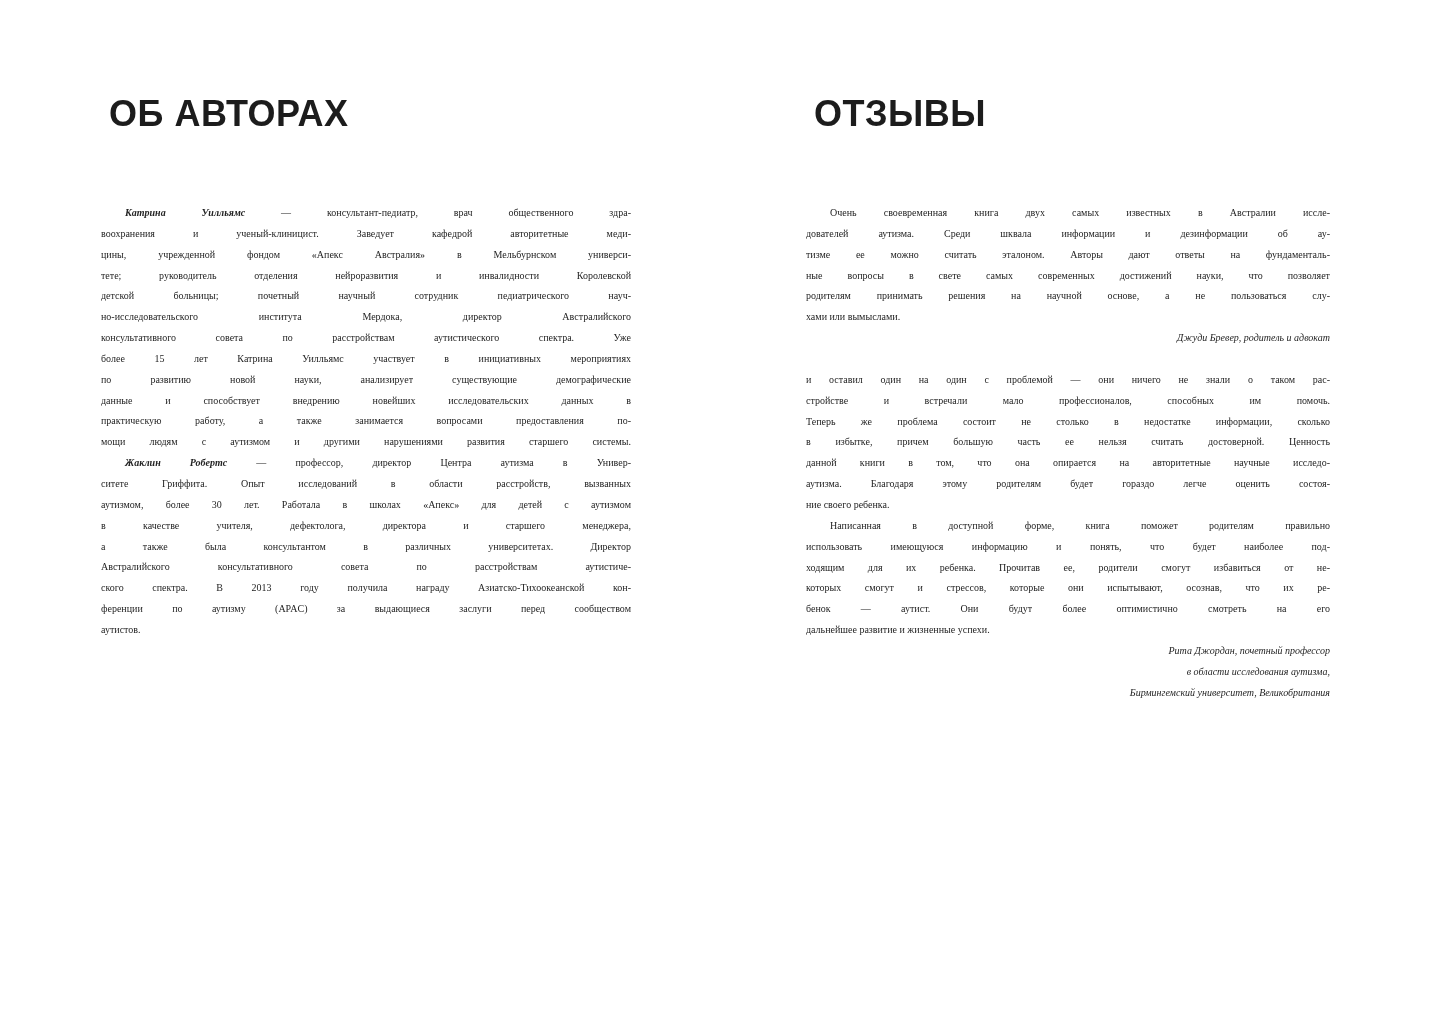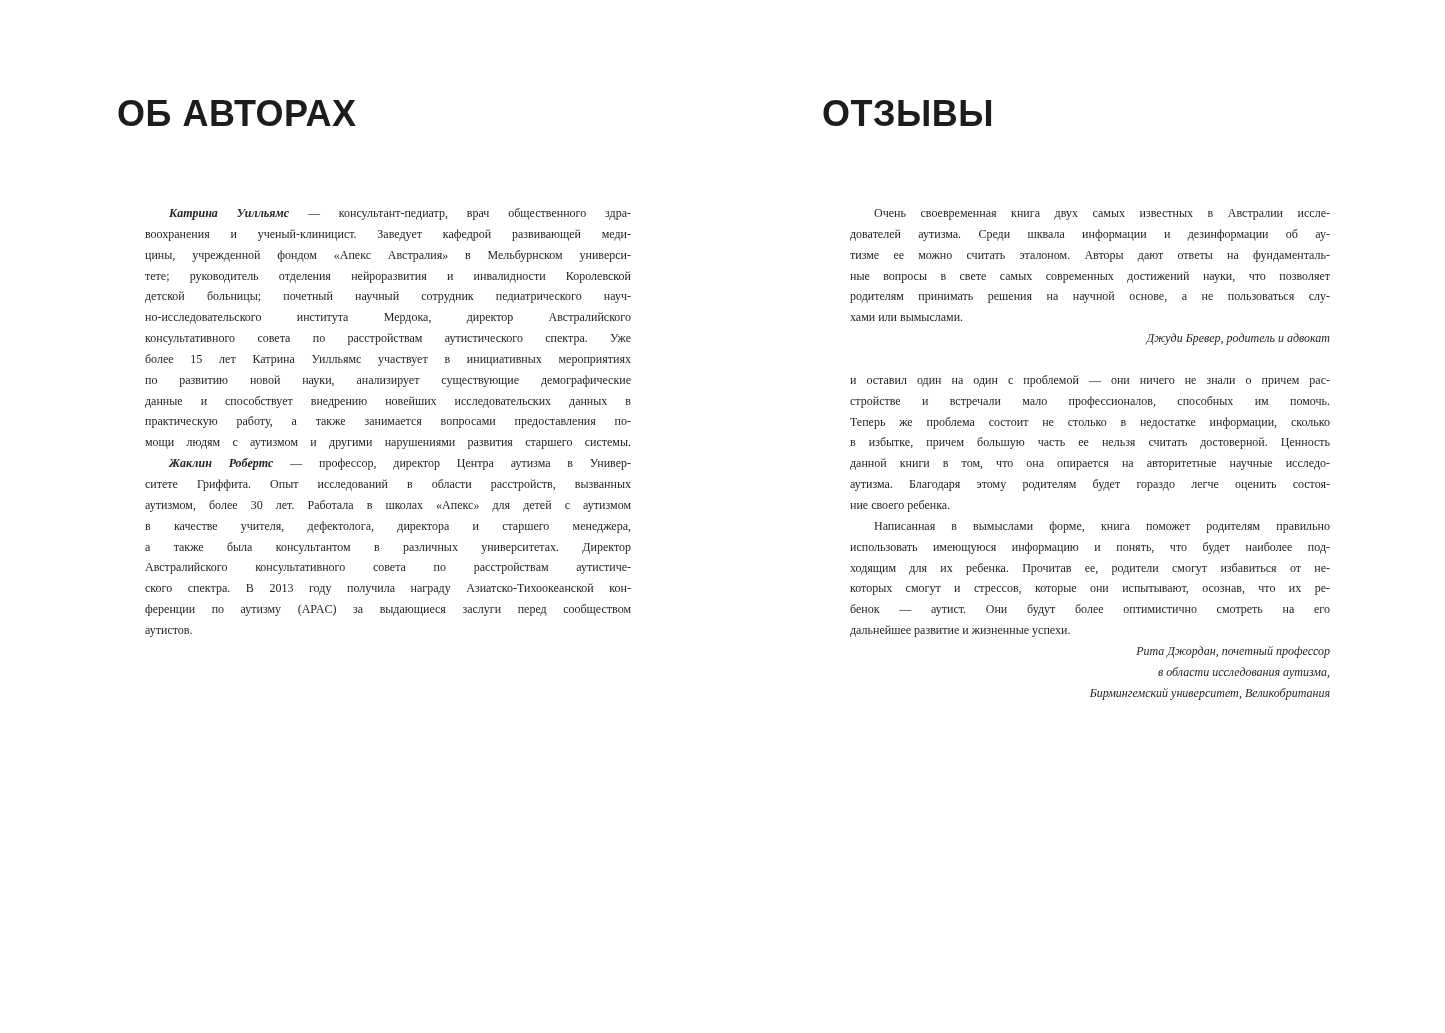--- a/index.html
+++ b/index.html
@@ -14,37 +14,36 @@
   .page {
     position: absolute;
     top: 0;
     height: 1033px;
   }
   .page-left  { left: 101px; width: 530px; }
   .page-right { left: 806px; width: 524px; }
   .page-title {
     position: absolute;
     top: 96px;
-    left: 16px;
+    left: 8px;
     margin: 0;
     font-family: "Liberation Sans", sans-serif;
     font-weight: 700;
     font-size: 36px;
     line-height: 36px;
     letter-spacing: 0.5px;
     color: #1c1c1c;
   }
   .page-body {
     position: absolute;
     top: 203px;
     left: 0;
     right: 0;
     color: #242424;
-    font-size: 12px;
-    margin-left: 44px;
+    font-size: 10px;
   }
   .line {
     height: 20.85px;
     line-height: 20.85px;
     white-space: nowrap;
     text-align: justify;
     text-align-last: justify;
   }
   .line.last   { text-align-last: left; }
   .line.indent { padding-left: 24px; }
@@ -61,21 +60,21 @@
 </style>
 </head>
 <body>
 
 <div>
 
   <section class="page page-left">
     <h1 class="page-title">ОБ АВТОРАХ</h1>
     <div class="page-body">
         <div class="line indent"><span class="lead">Катрина Уилльямс</span> — консультант-педиатр, врач общественного здра-</div>
-        <div class="line">воохранения и ученый-клиницист. Заведует кафедрой развивающей меди-</div>
+        <div class="line">воохранения и ученый-клиницист. Заведует кафедрой авторитетные меди-</div>
         <div class="line">цины, учрежденной фондом «Апекс Австралия» в Мельбурнском универси-</div>
         <div class="line">тете; руководитель отделения нейроразвития и инвалидности Королевской</div>
         <div class="line">детской больницы; почетный научный сотрудник педиатрического науч-</div>
         <div class="line">но-исследовательского института Мердока, директор Австралийского</div>
         <div class="line">консультативного совета по расстройствам аутистического спектра. Уже</div>
         <div class="line">более 15 лет Катрина Уилльямс участвует в инициативных мероприятиях</div>
         <div class="line">по развитию новой науки, анализирует существующие демографические</div>
         <div class="line">данные и способствует внедрению новейших исследовательских данных в</div>
         <div class="line">практическую работу, а также занимается вопросами предоставления по-</div>
         <div class="line">мощи людям с аутизмом и другими нарушениями развития старшего системы.</div>
@@ -95,28 +94,28 @@
     <h1 class="page-title">ОТЗЫВЫ</h1>
     <div class="page-body">
         <div class="line indent">Очень своевременная книга двух самых известных в Австралии иссле-</div>
         <div class="line">дователей аутизма. Среди шквала информации и дезинформации об ау-</div>
         <div class="line">тизме ее можно считать эталоном. Авторы дают ответы на фундаменталь-</div>
         <div class="line">ные вопросы в свете самых современных достижений науки, что позволяет</div>
         <div class="line">родителям принимать решения на научной основе, а не пользоваться слу-</div>
         <div class="line last">хами или вымыслами.</div>
         <div class="line sig">Джуди Бревер, родитель и адвокат</div>
         <div class="gap"></div>
-        <div class="line">и оставил один на один с проблемой — они ничего не знали о причем рас-</div>
+        <div class="line">и оставил один на один с проблемой — они ничего не знали о таком рас-</div>
         <div class="line">стройстве и встречали мало профессионалов, способных им помочь.</div>
         <div class="line">Теперь же проблема состоит не столько в недостатке информации, сколько</div>
         <div class="line">в избытке, причем большую часть ее нельзя считать достоверной. Ценность</div>
         <div class="line">данной книги в том, что она опирается на авторитетные научные исследо-</div>
         <div class="line">аутизма. Благодаря этому родителям будет гораздо легче оценить состоя-</div>
         <div class="line last">ние своего ребенка.</div>
-        <div class="line indent">Написанная в вымыслами форме, книга поможет родителям правильно</div>
+        <div class="line indent">Написанная в доступной форме, книга поможет родителям правильно</div>
         <div class="line">использовать имеющуюся информацию и понять, что будет наиболее под-</div>
         <div class="line">ходящим для их ребенка. Прочитав ее, родители смогут избавиться от не-</div>
         <div class="line">которых смогут и стрессов, которые они испытывают, осознав, что их ре-</div>
         <div class="line">бенок — аутист. Они будут более оптимистично смотреть на его</div>
         <div class="line last">дальнейшее развитие и жизненные успехи.</div>
         <div class="line sig">Рита Джордан, почетный профессор</div>
         <div class="line sig">в области исследования аутизма,</div>
         <div class="line sig">Бирмингемский университет, Великобритания</div>
       </div>
   </section>

